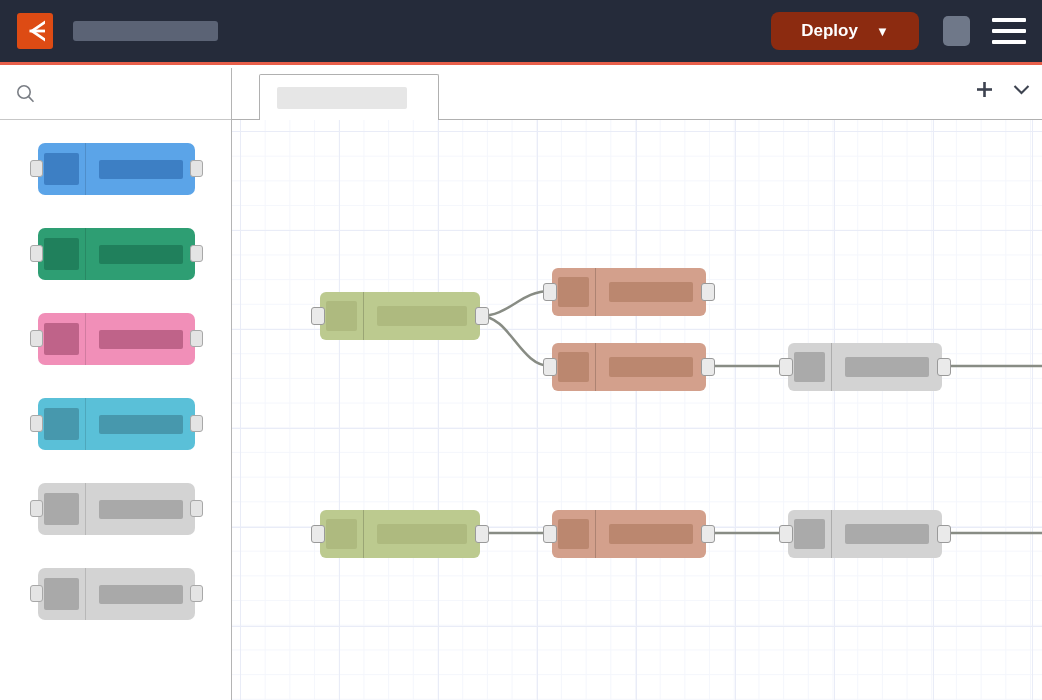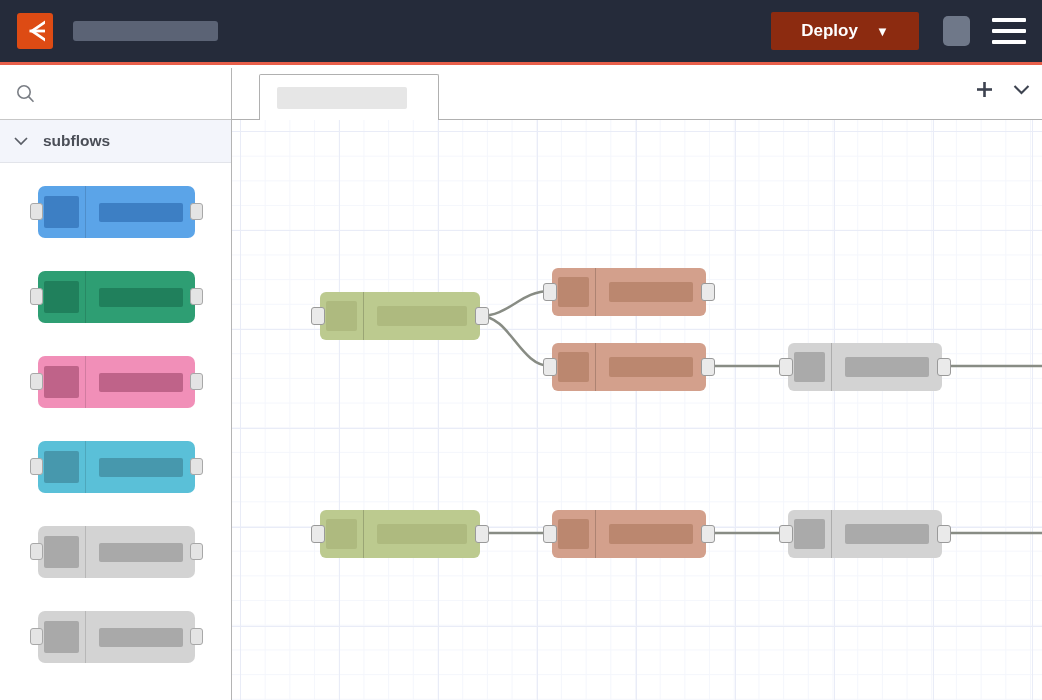--- a/index.html
+++ b/index.html
@@ -34,21 +34,21 @@
     border-radius: 3px;
   }
   .header-right {
     margin-left: auto; display: flex; align-items: center;
     margin-right: 16px;
   }
   .deploy-btn {
     height: 38px; min-width: 148px;
     background: #8c2b10;
     color: #fff;
-    border: none; border-radius: 2px;
+    border: none; border-radius: 8px;
     font-size: 17px; font-weight: bold;
     display: flex; align-items: center; justify-content: center;
     gap: 18px;
     padding: 0 18px;
     cursor: pointer;
     font-family: "Liberation Sans", sans-serif;
   }
   .deploy-btn .chev { font-size: 13px; font-weight: bold; }
   .usr-btn {
     width: 27px; height: 30px; margin-left: 24px;
@@ -215,26 +215,20 @@
   </div>
 
   <div class="palette">
     <div class="palette-search">
       <svg width="19" height="19" viewBox="0 0 19 19" aria-hidden="true">
         <circle cx="8" cy="8" r="6.2" fill="none" stroke="#7a7e85" stroke-width="1.6"></circle>
         <line x1="12.6" y1="12.6" x2="17.5" y2="17.8" stroke="#7a7e85" stroke-width="1.6"></line>
       </svg>
     </div>
 
-    <div class="palette-category">
-      <svg width="14" height="10" viewBox="0 0 14 10" aria-hidden="true">
-        <polyline points="1,2 7,8 13,2" fill="none" stroke="#5a5e66" stroke-width="1.7"></polyline>
-      </svg>
-      <span class="cat-label">subflows</span>
-    </div>
 
     <div class="palette-list" id="palette-list">
         <div class="pnode" style="background: rgb(91, 164, 232);">
           <div class="pport inp"></div>
           <div class="icon-box" style="background:#3d7fc4"></div>
           <div class="divider"></div>
           <div class="label-bar" style="background:#3d7fc4"></div>
           <div class="pport out"></div>
         </div>
         <div class="pnode" style="background: rgb(46, 158, 115);">

